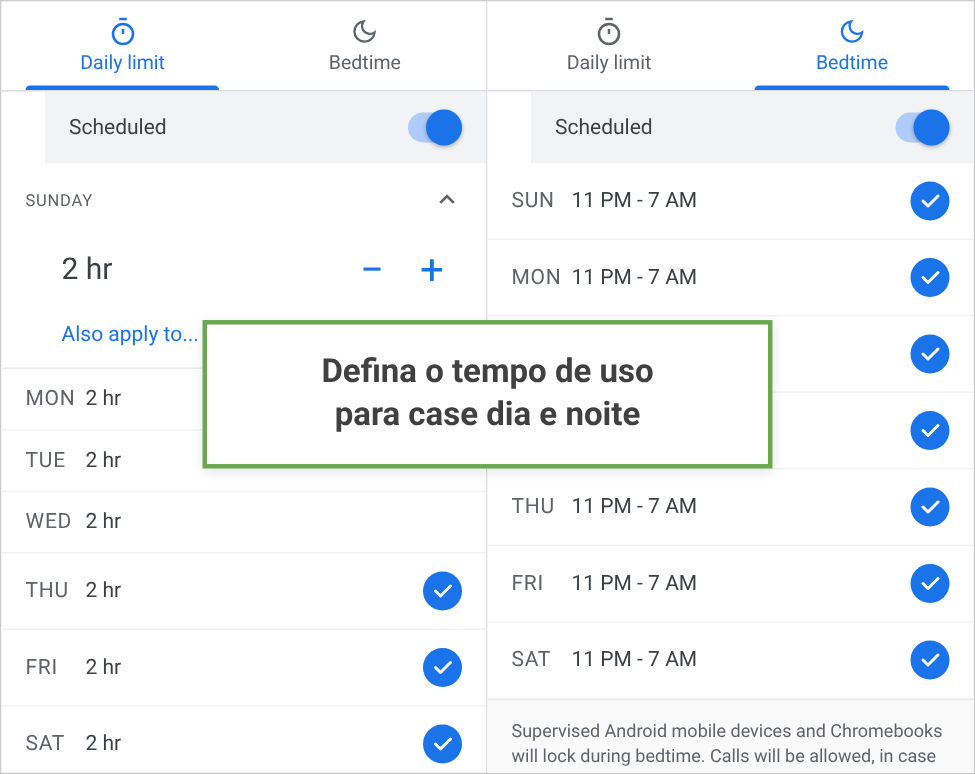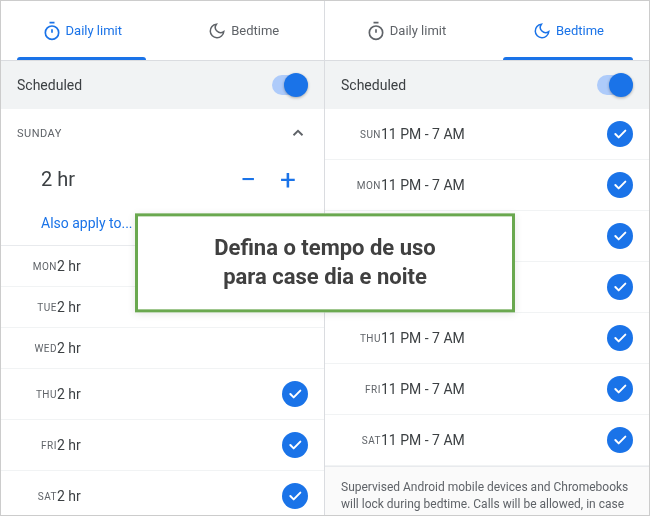--- a/index.html
+++ b/index.html
@@ -26,21 +26,21 @@
     }
     .panel:last-child { border-right: none; }
     .tabs {
       display: flex;
       border-bottom: 1px solid #dadce0;
       height: 60px;
     }
     .tab {
       flex: 1;
       display: flex;
-      flex-direction: row;
+      flex-direction: column;
       align-items: center;
       justify-content: center;
       gap: 4px;
       cursor: pointer;
       color: #5f6368;
       font-size: 13px;
       position: relative;
     }
     .tab.active {
       color: #1a73e8;
@@ -63,20 +63,21 @@
       justify-content: center;
     }
     .scheduled-row {
       display: flex;
       align-items: center;
       justify-content: space-between;
       padding: 14px 16px;
       background: #f1f3f4;
       font-size: 14px;
       color: #3c4043;
+      margin-left: 29px;
     }
     .toggle {
       width: 36px;
       height: 20px;
       background: #aecbfa;
       border-radius: 10px;
       position: relative;
       cursor: pointer;
     }
     .toggle::after {
@@ -136,24 +137,23 @@
     .day-row {
       display: flex;
       align-items: center;
       padding: 12px 16px;
       font-size: 14px;
       color: #3c4043;
       border-bottom: 1px solid #f1f3f4;
     }
     .day-abbr {
       width: 40px;
-      font-size: 10px;
+      font-size: 14px;
       color: #5f6368;
       letter-spacing: 0.5px;
-      text-align: right;
     }
     .day-time { flex: 1; }
     .check-circle {
       width: 26px;
       height: 26px;
       border-radius: 50%;
       background: #1a73e8;
       display: flex;
       align-items: center;
       justify-content: center;

